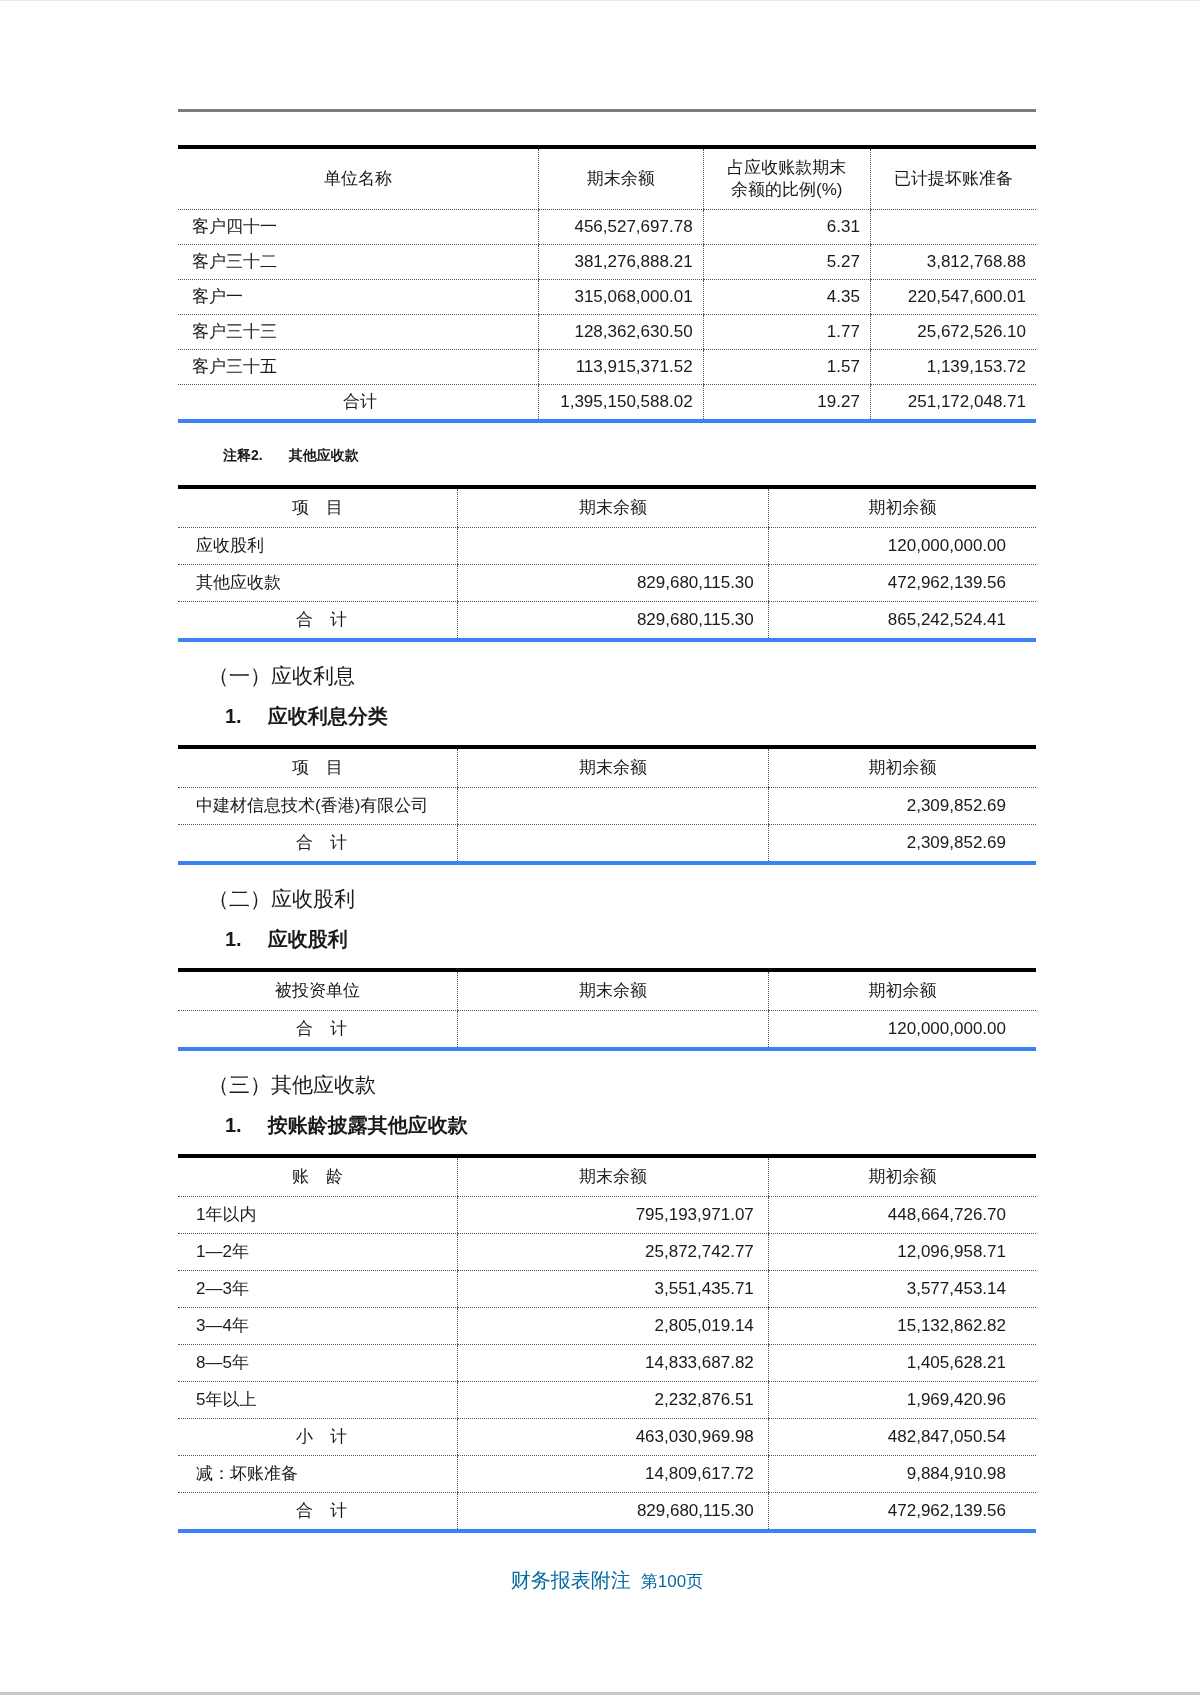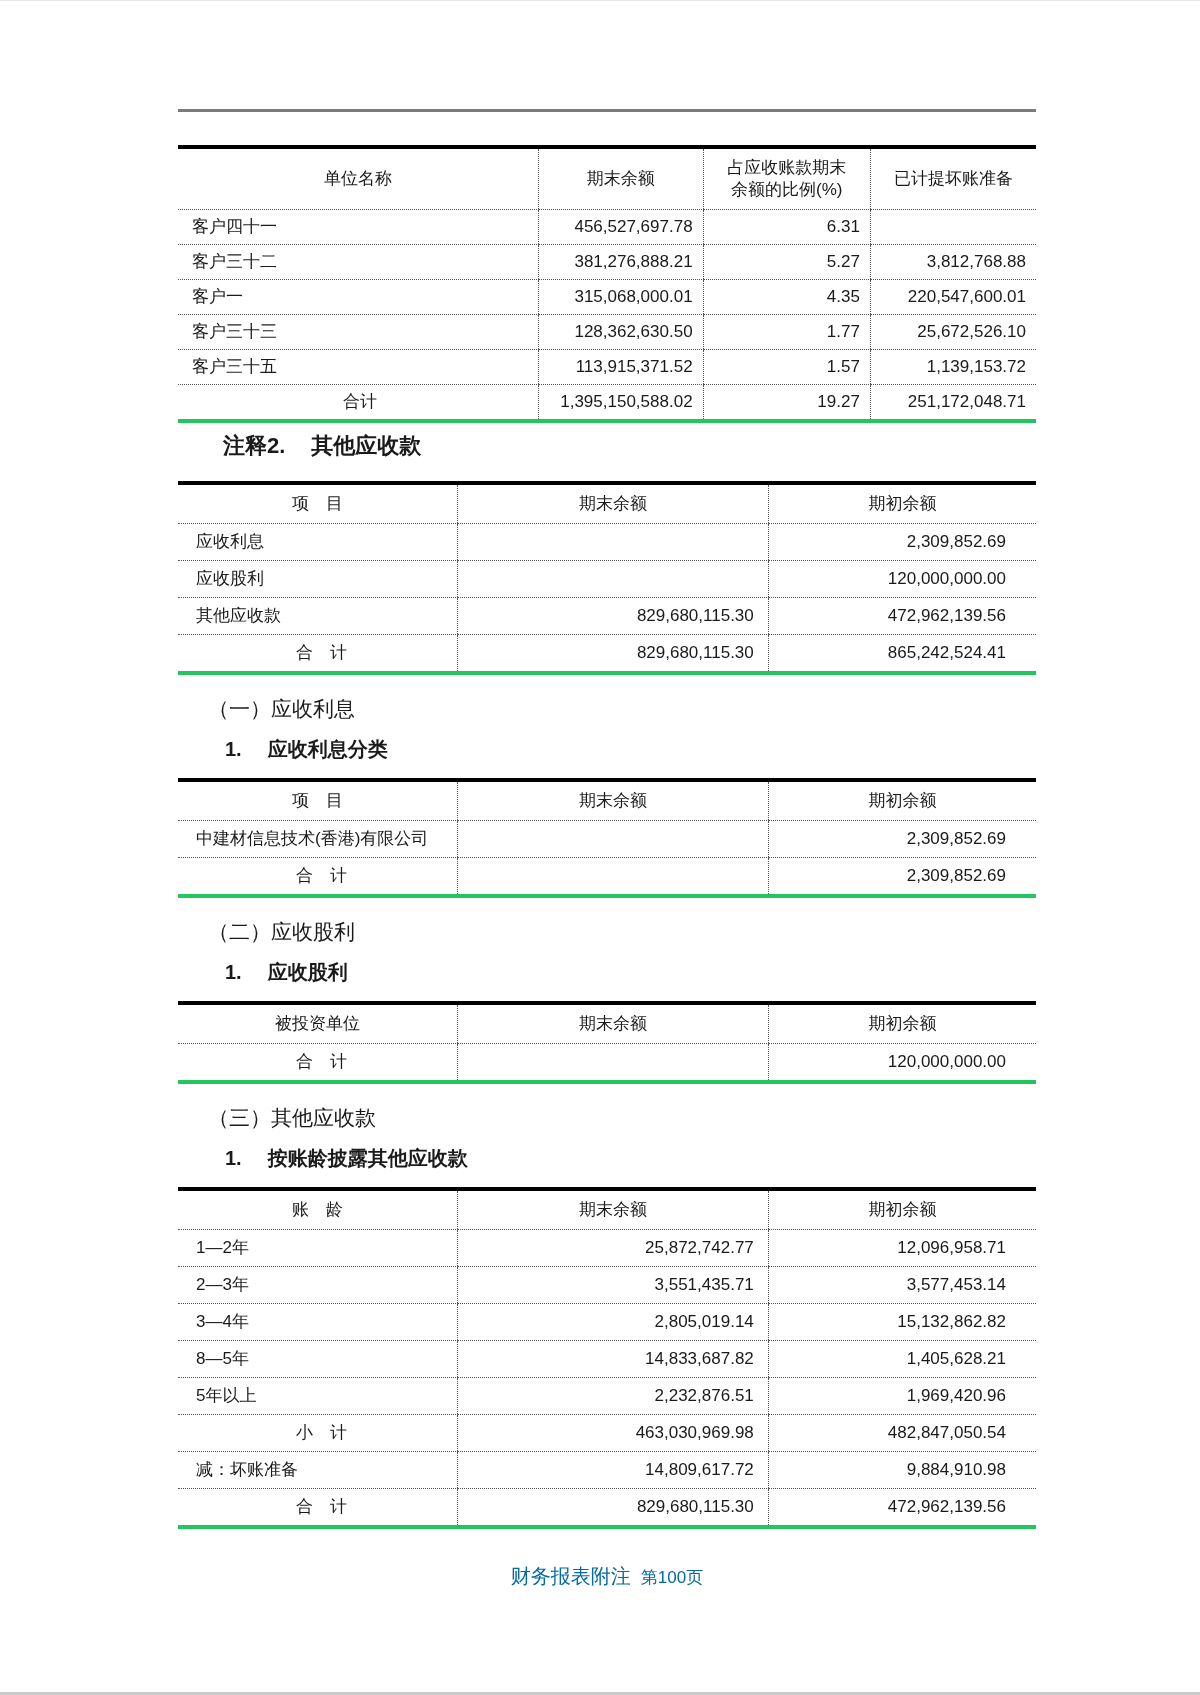--- a/index.html
+++ b/index.html
@@ -19,21 +19,21 @@
     margin-top:108px;
     height:3px;
     background:#7c7c7c;
   }
 
   table.tbl {
     width:100%;
     border-collapse:collapse;
     table-layout:fixed;
     border-top:4px solid #000;
-    border-bottom:4px solid #22c55e;
+    border-bottom:4px solid #3b82f6;
     font-size:17px;
   }
   .tbl th, .tbl td {
     border-bottom:1px dotted #555;
     border-left:1px dotted #555;
     font-weight:normal;
     overflow:hidden;
   }
   .tbl th:first-child, .tbl td:first-child { border-left:none; }
   .tbl tbody tr:last-child td { border-bottom:none; }
@@ -53,23 +53,23 @@
   .t4 td:first-child { padding-left:14px; }
   .t4 td { padding-right:10px; }
 
   
   .t3 td:first-child { padding-left:18px; }
   .t3 td:nth-child(2) { padding-right:14px; }
   .t3 td:nth-child(3) { padding-right:30px; }
   .t3 td { padding-top:8px; padding-bottom:8px; }
 
   .h-note {
-    margin-top:8px; margin-bottom:20px;
+    margin-top:24px; margin-bottom:20px;
     padding-left:45px;
-    font-size:22px; font-weight:bold;
+    font-size:14px; font-weight:bold;
   }
   .h-note .num { margin-right:26px; }
 
   .h-paren {
     margin-top:20px;
     padding-left:30px;
     font-size:21px; font-weight:normal;
   }
   .h-sub {
     margin-top:13px; margin-bottom:15px;
@@ -161,25 +161,20 @@
     </colgroup>
   <thead>
         <tr>
           <th>项　目</th>
           <th>期末余额</th>
           <th>期初余额</th>
         </tr>
       </thead>
       <tbody>
         <tr>
-          <td>应收利息</td>
-          <td></td>
-          <td>2,309,852.69</td>
-        </tr>
-        <tr>
           <td>应收股利</td>
           <td></td>
           <td>120,000,000.00</td>
         </tr>
         <tr>
           <td>其他应收款</td>
           <td>829,680,115.30</td>
           <td>472,962,139.56</td>
         </tr>
         <tr class="total">
@@ -262,20 +257,25 @@
     </colgroup>
   <thead>
         <tr>
           <th>账　龄</th>
           <th>期末余额</th>
           <th>期初余额</th>
         </tr>
       </thead>
       <tbody>
         <tr>
+          <td>1年以内</td>
+          <td>795,193,971.07</td>
+          <td>448,664,726.70</td>
+        </tr>
+        <tr>
           <td>1—2年</td>
           <td>25,872,742.77</td>
           <td>12,096,958.71</td>
         </tr>
         <tr>
           <td>2—3年</td>
           <td>3,551,435.71</td>
           <td>3,577,453.14</td>
         </tr>
         <tr>

